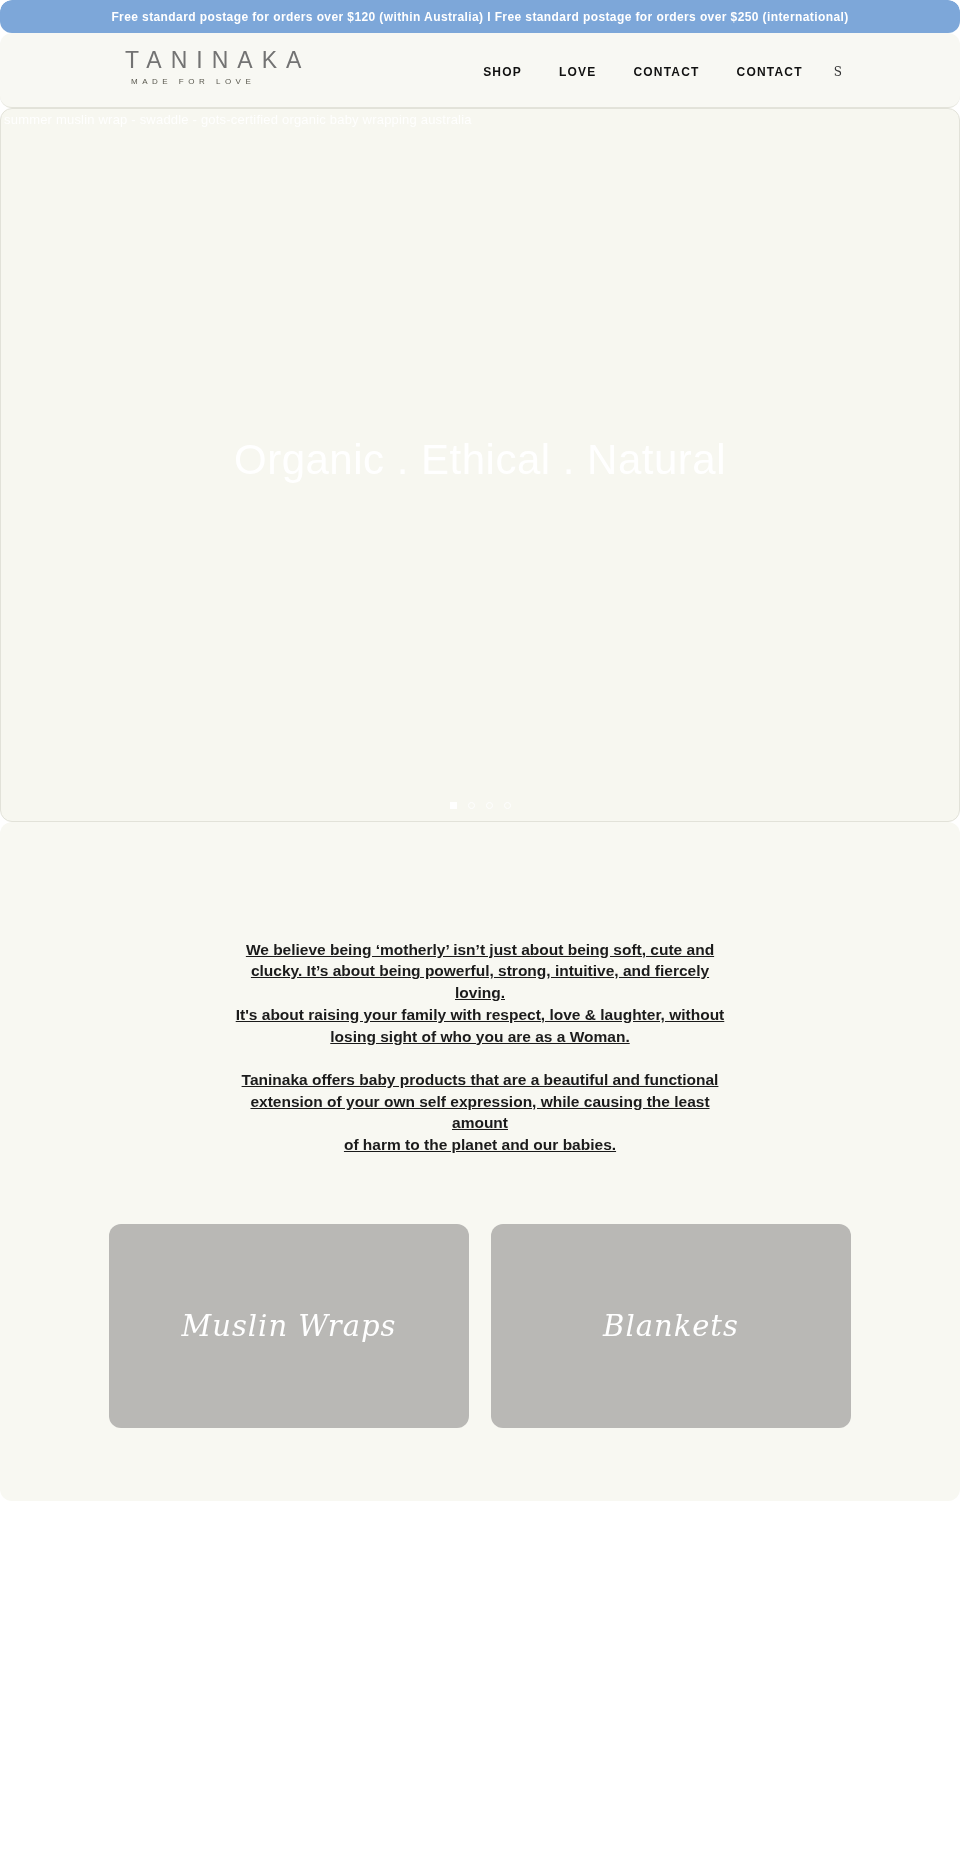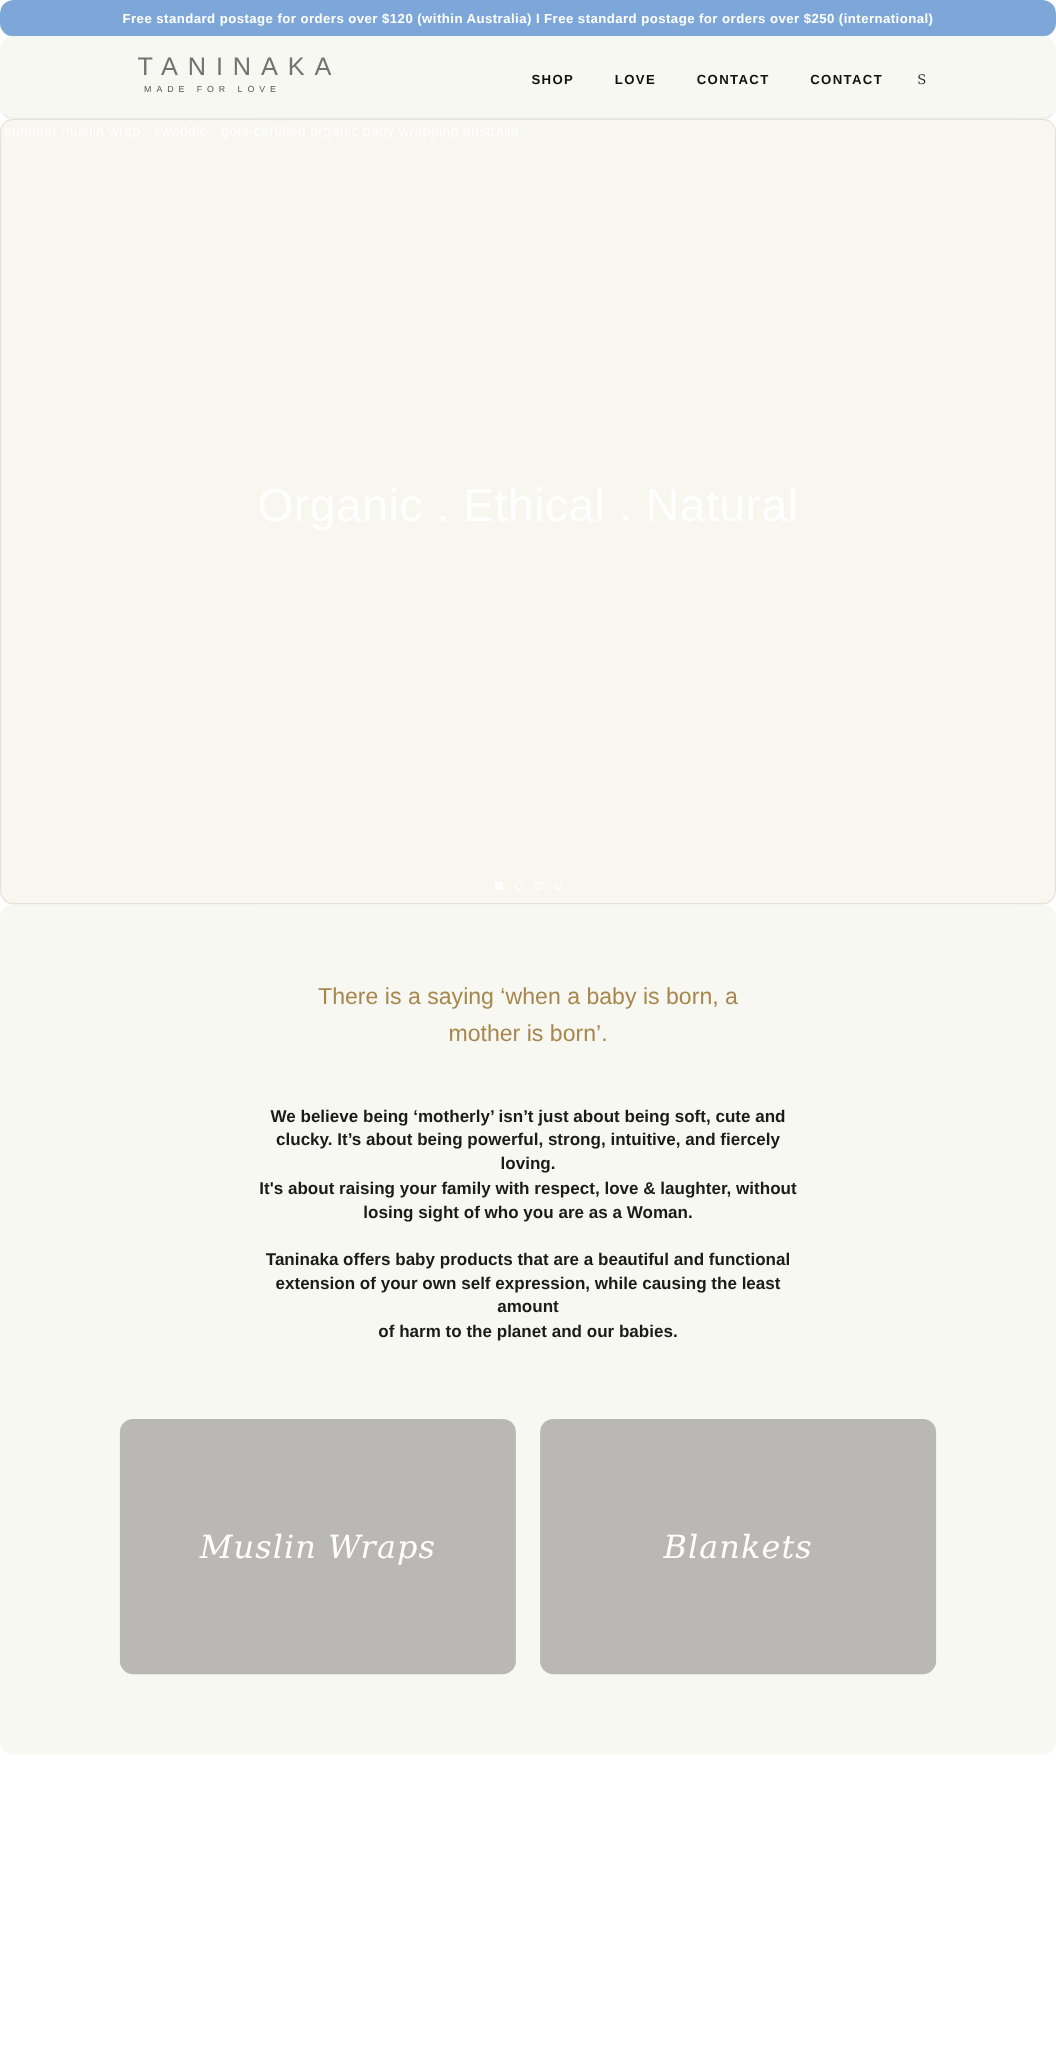--- a/index.html
+++ b/index.html
@@ -92,31 +92,32 @@
     font-size:21px; line-height:33px; font-weight:400;
     color:#a8874f;
     white-space:pre-line;
   }
   .intro-body {
     width:510px; margin:27px auto 0 auto;
     text-align:center;
     font-size:15.5px; line-height:21.7px; font-weight:bold;
     color:#1b1b1b;
     white-space:pre-line;
+    text-decoration:underline;
   }
 
   
   .grid {
     width:742px; margin:68px auto 0 auto;
     display:grid;
     grid-template-columns:360px 360px;
     column-gap:22px; row-gap:21px;
   }
   .tile {
-    height:232px;
+    height:204px;
     background:#b9b8b5;
     display:flex; align-items:center; justify-content:center;
     cursor:pointer;
   }
   .tile-label {
     font-family:"DejaVu Serif", serif;
     font-style:italic;
     font-size:29px; color:#ffffff; letter-spacing:1px;
   }
 
@@ -153,22 +154,20 @@
   <div class="hero-headline">Organic . Ethical . Natural</div>
   <div class="dots">
       <span class="dot active"></span>
       <span class="dot"></span>
       <span class="dot"></span>
       <span class="dot"></span>
     </div>
 </div>
 
 <div class="main-section">
-  <div class="intro-heading">There is a saying ‘when a baby is born, a
-mother is born’.</div>
   <div class="intro-body">
     <span>We believe being ‘motherly’ isn’t just about being soft, cute and
 clucky. It’s about being powerful, strong, intuitive, and fiercely loving.
 It's about raising your family with respect, love &amp; laughter, without
 losing sight of who you are as a Woman.</span><br>
     <span>Taninaka offers baby products that are a beautiful and functional
 extension of your own self expression, while causing the least amount
 of harm to the planet and our babies.</span>
   </div>
 

